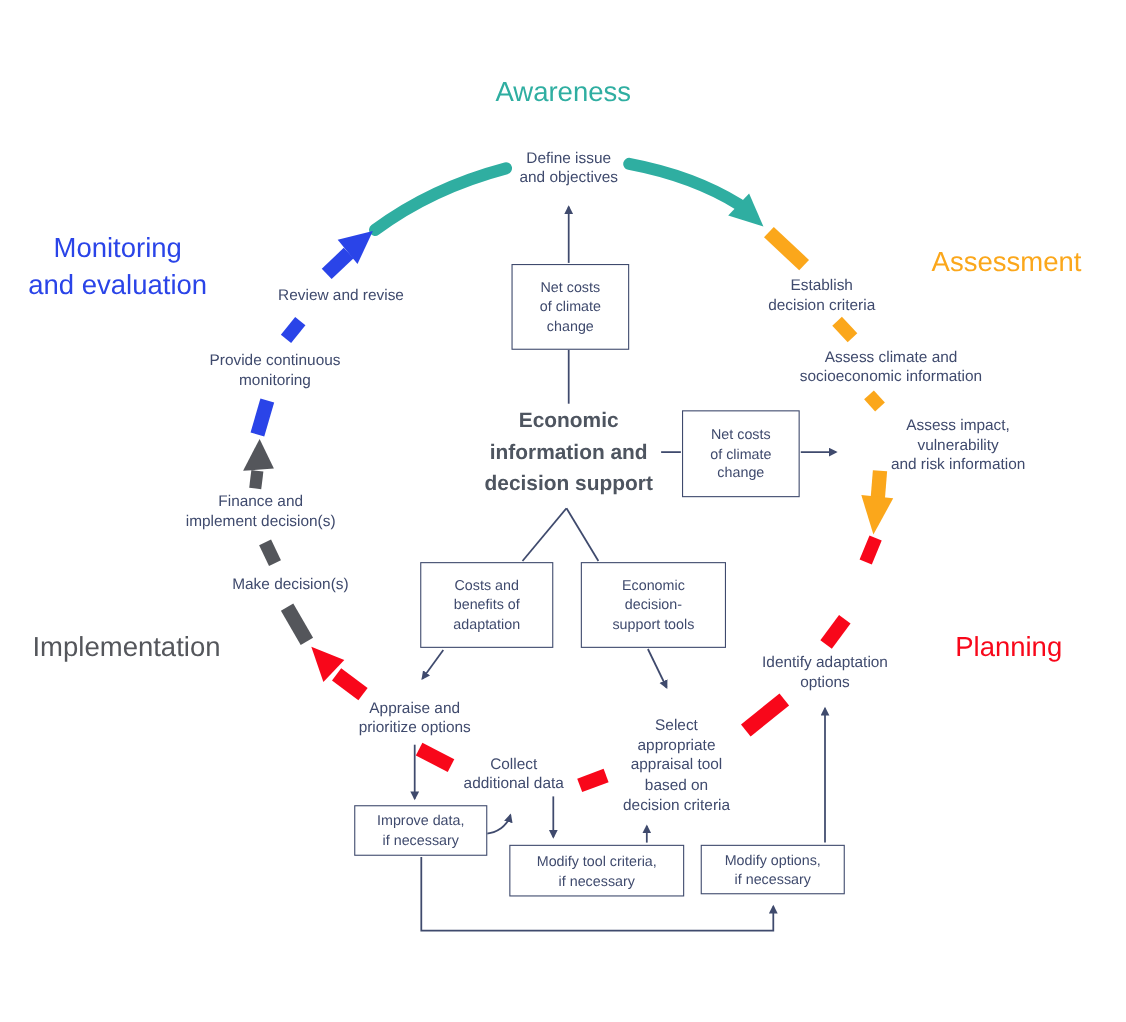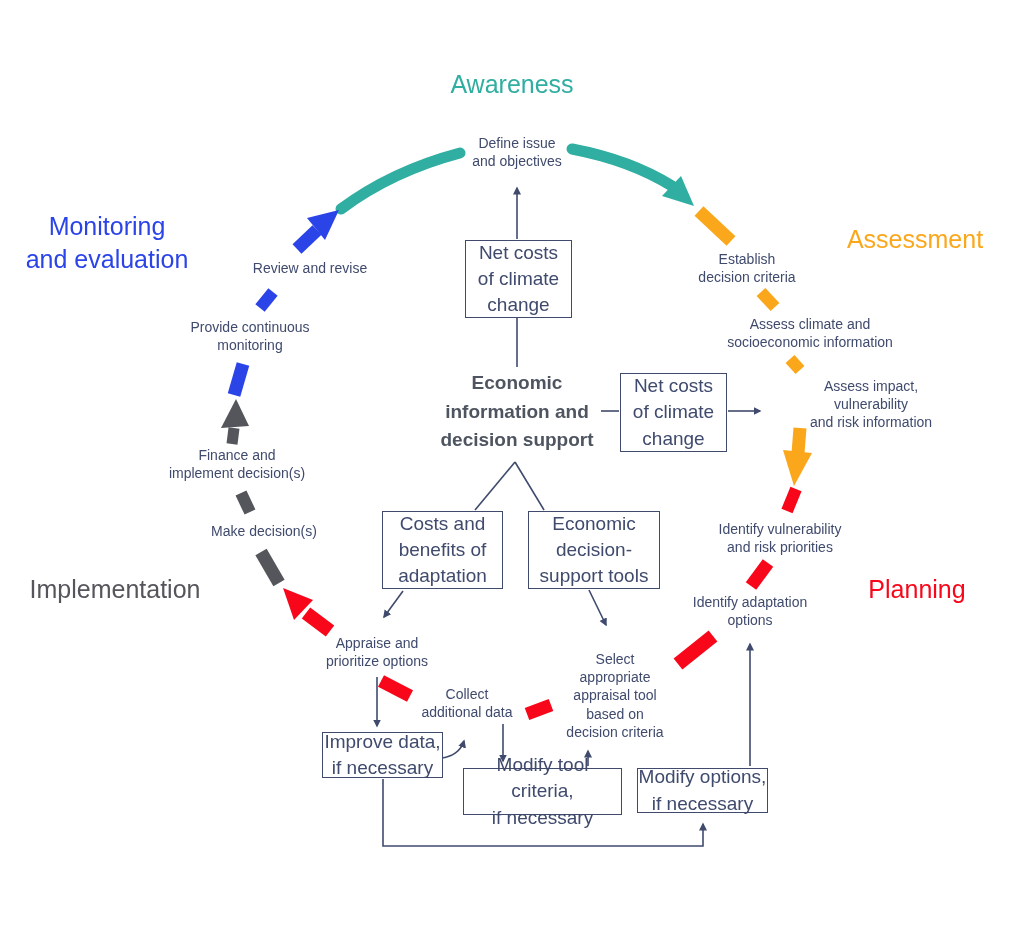--- a/index.html
+++ b/index.html
@@ -12,21 +12,21 @@
     position:absolute;transform:translate(-50%,-50%);
     font-size:25px;font-weight:500;text-align:center;line-height:1.32;white-space:pre-line;
   }
   .step{
     position:absolute;transform:translate(-50%,-50%);
     font-size:14px;color:#3F4A6D;text-align:center;line-height:1.3;white-space:pre-line;
   }
   .bx{
     position:absolute;box-sizing:border-box;border:1.6px solid #3F4A6D;background:#ffffff;
     display:flex;align-items:center;justify-content:center;text-align:center;
-    font-size:19px;color:#3F4A6D;line-height:1.38;white-space:pre-line;
+    font-size:13px;color:#3F4A6D;line-height:1.38;white-space:pre-line;
   }
   .center-label{
     position:absolute;transform:translate(-50%,-50%);
     font-size:19px;font-weight:bold;color:#4E5560;text-align:center;line-height:1.5;white-space:pre-line;
   }
 </style>
 </head>
 <body>
 
 <div class="canvas">
@@ -102,22 +102,20 @@
 and evaluation</div>
 
   <div class="step" style="left:517px;top:152px;">Define issue
 and objectives</div>
   <div class="step" style="left:747px;top:268px;">Establish
 decision criteria</div>
   <div class="step" style="left:871px;top:404px;">Assess impact, vulnerability
 and risk information</div>
   <div class="step" style="left:810px;top:333px;">Assess climate and
 socioeconomic information</div>
-  <div class="step" style="left:780px;top:538px;">Identify vulnerability
-and risk priorities</div>
   <div class="step" style="left:750px;top:611px;">Identify adaptation
 options</div>
   <div class="step" style="left:615px;top:695px;">Select
 appropriate
 appraisal tool
 based on
 decision criteria</div>
   <div class="step" style="left:467px;top:703px;">Collect
 additional data</div>
   <div class="step" style="left:377px;top:652px;">Appraise and

